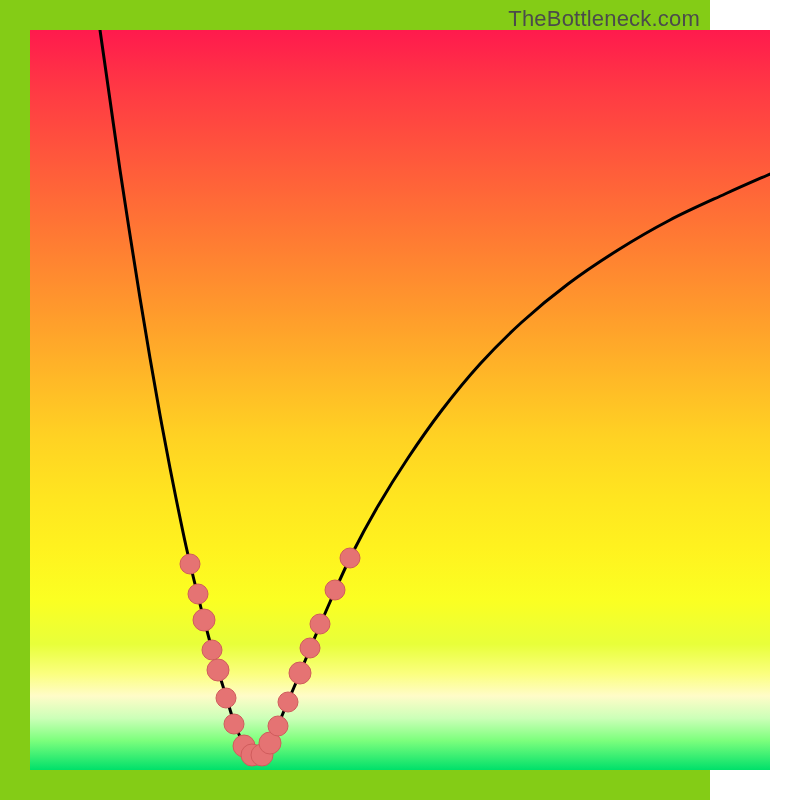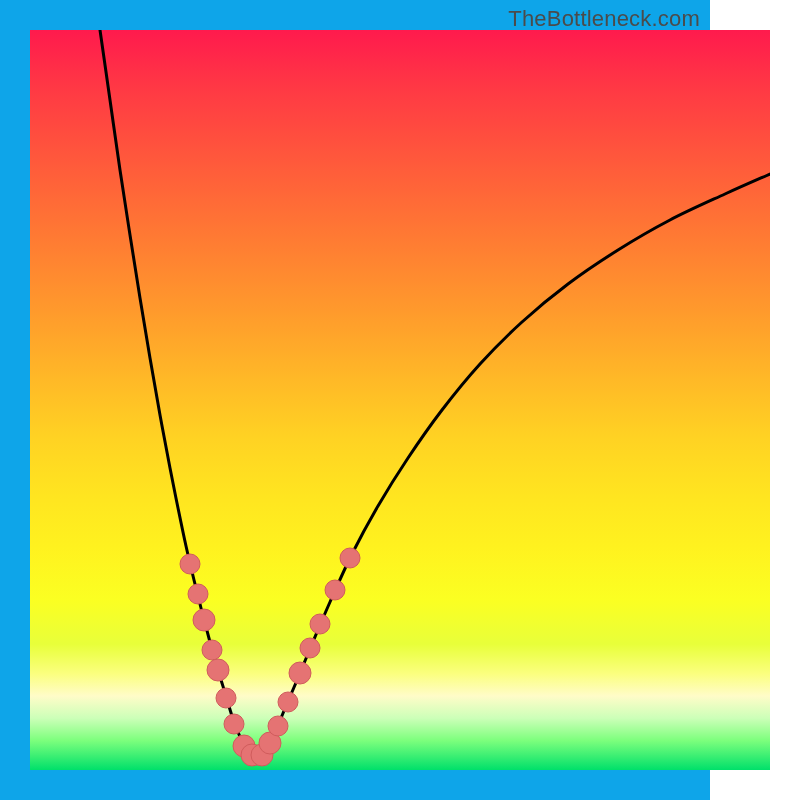--- a/index.html
+++ b/index.html
@@ -6,21 +6,21 @@
     margin: 0;
     padding: 0;
     width: 800px;
     height: 800px;
     overflow: hidden;
     font-family: Arial, Helvetica, sans-serif;
   }
   .frame {
     width: 710px;
     height: 800px;
-    background: #0ea5e9;
+    background: #84cc16;
     position: relative;
   }
   .plot-area {
     position: absolute;
     left: 30px;
     top: 30px;
     width: 740px;
     height: 740px;
     overflow: hidden;
   }

